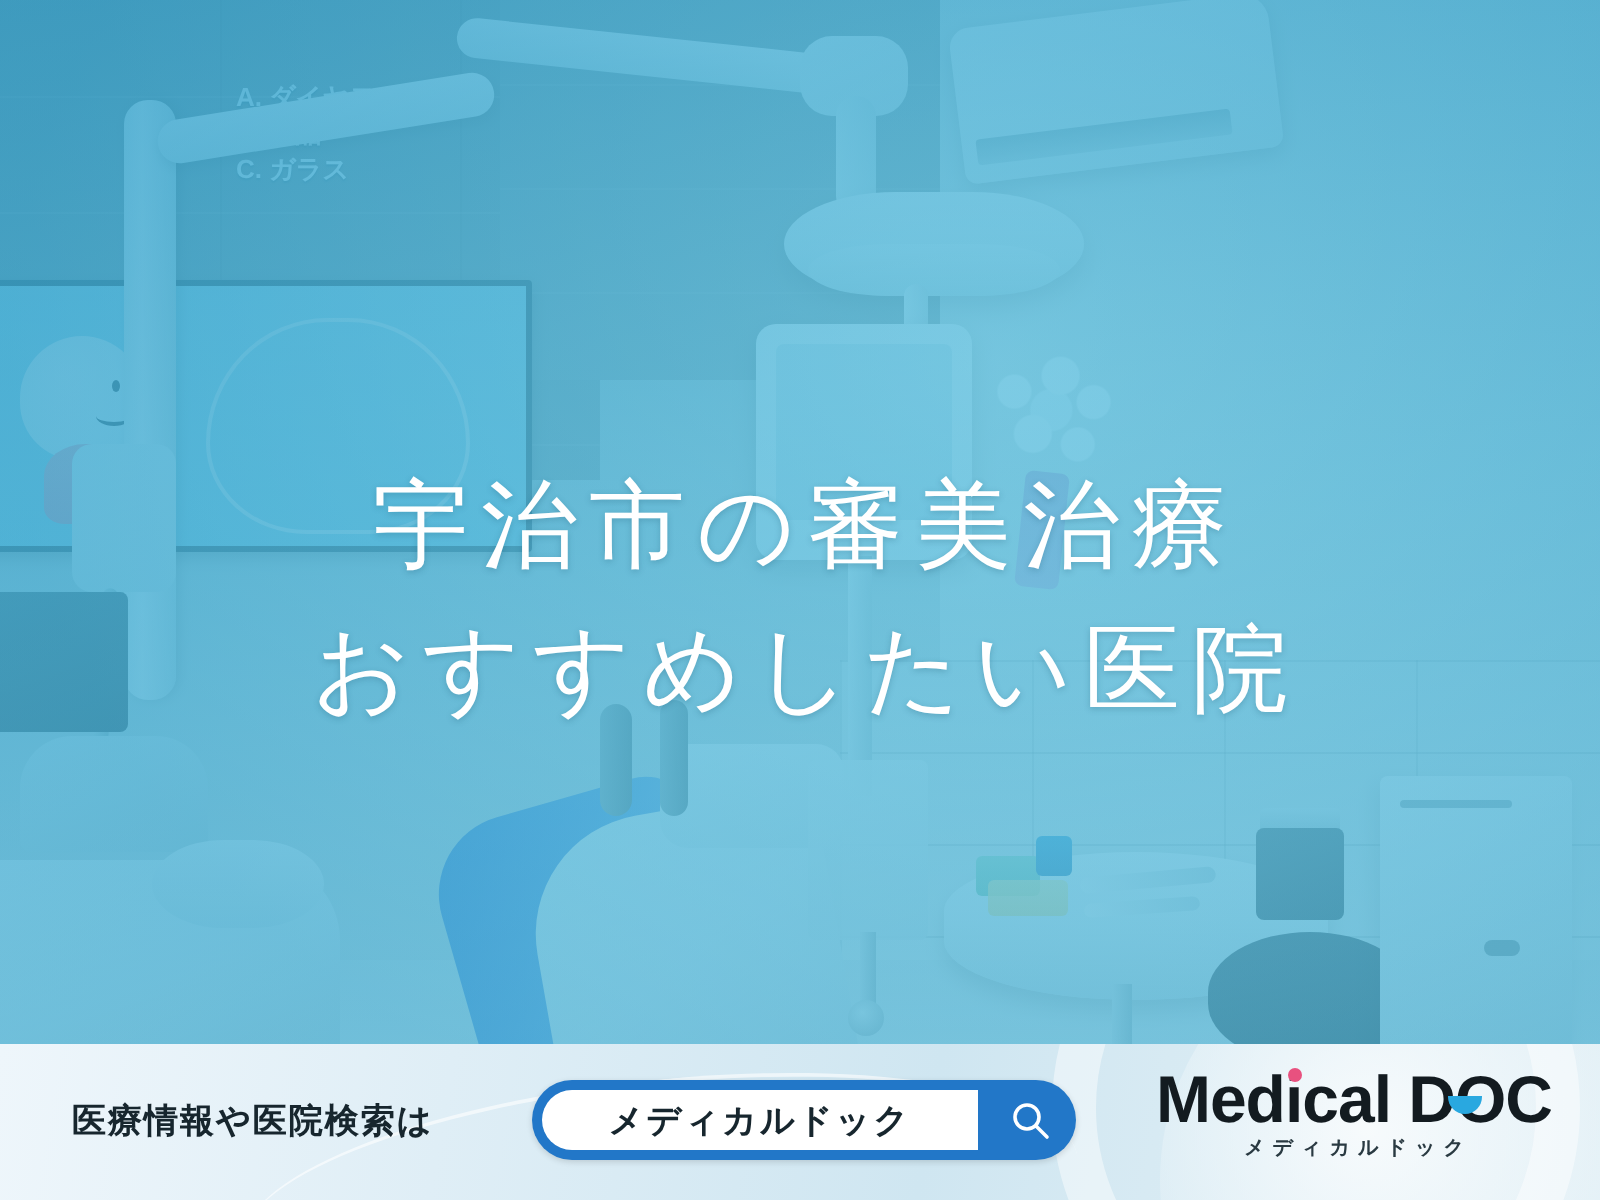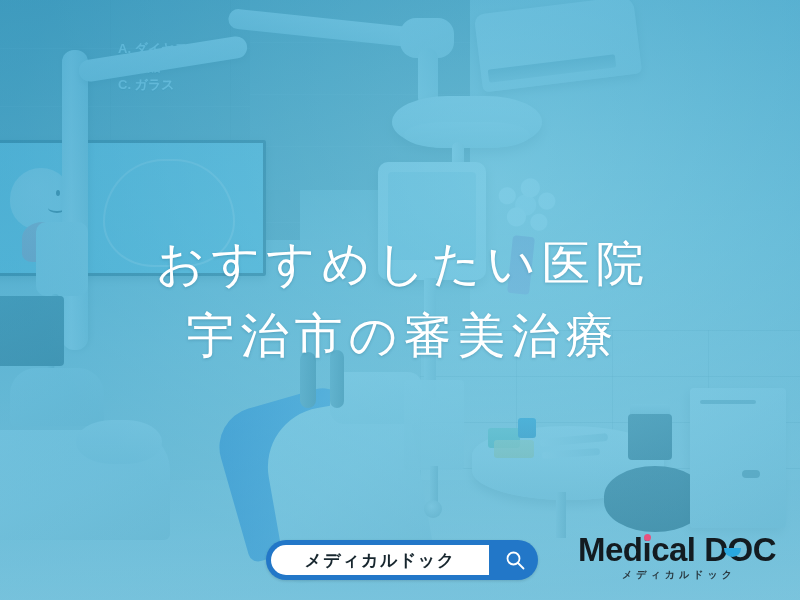--- a/index.html
+++ b/index.html
@@ -671,24 +671,30 @@
     <div class="stool"></div>
     <div class="cabinet"></div>
     <div class="cabinet-slot"></div>
     <div class="cabinet-handle"></div>
   </div>
 
   <div class="tint"></div>
   <div class="tint2"></div>
 
   <div class="title-wrap">
+    <div class="title-line">宇治市の審美治療</div>
     <div class="title-line">おすすめしたい医院</div>
-    <div class="title-line">宇治市の審美治療</div>
   </div>
 
+  <div class="bottombar">
+    <div class="bar-arc"></div>
+    <div class="bar-arc2"></div>
+    <div class="bar-swoosh"></div>
+    <div class="bar-label">医療情報や医院検索は</div>
+  </div>
 
   <div class="search-pill">
     <div class="search-field">
       <span class="search-text" title="メディカルドック">メディカルドック</span>
     </div>
     <div class="search-icon-btn">
       <svg width="22" height="22" viewBox="0 0 22 22" aria-hidden="true">
         <circle cx="9.5" cy="9.5" r="6" fill="none" stroke="#ffffff" stroke-width="1.8"></circle>
         <line x1="14" y1="14" x2="19.5" y2="19.5" stroke="#ffffff" stroke-width="1.8" stroke-linecap="round"></line>
       </svg>

